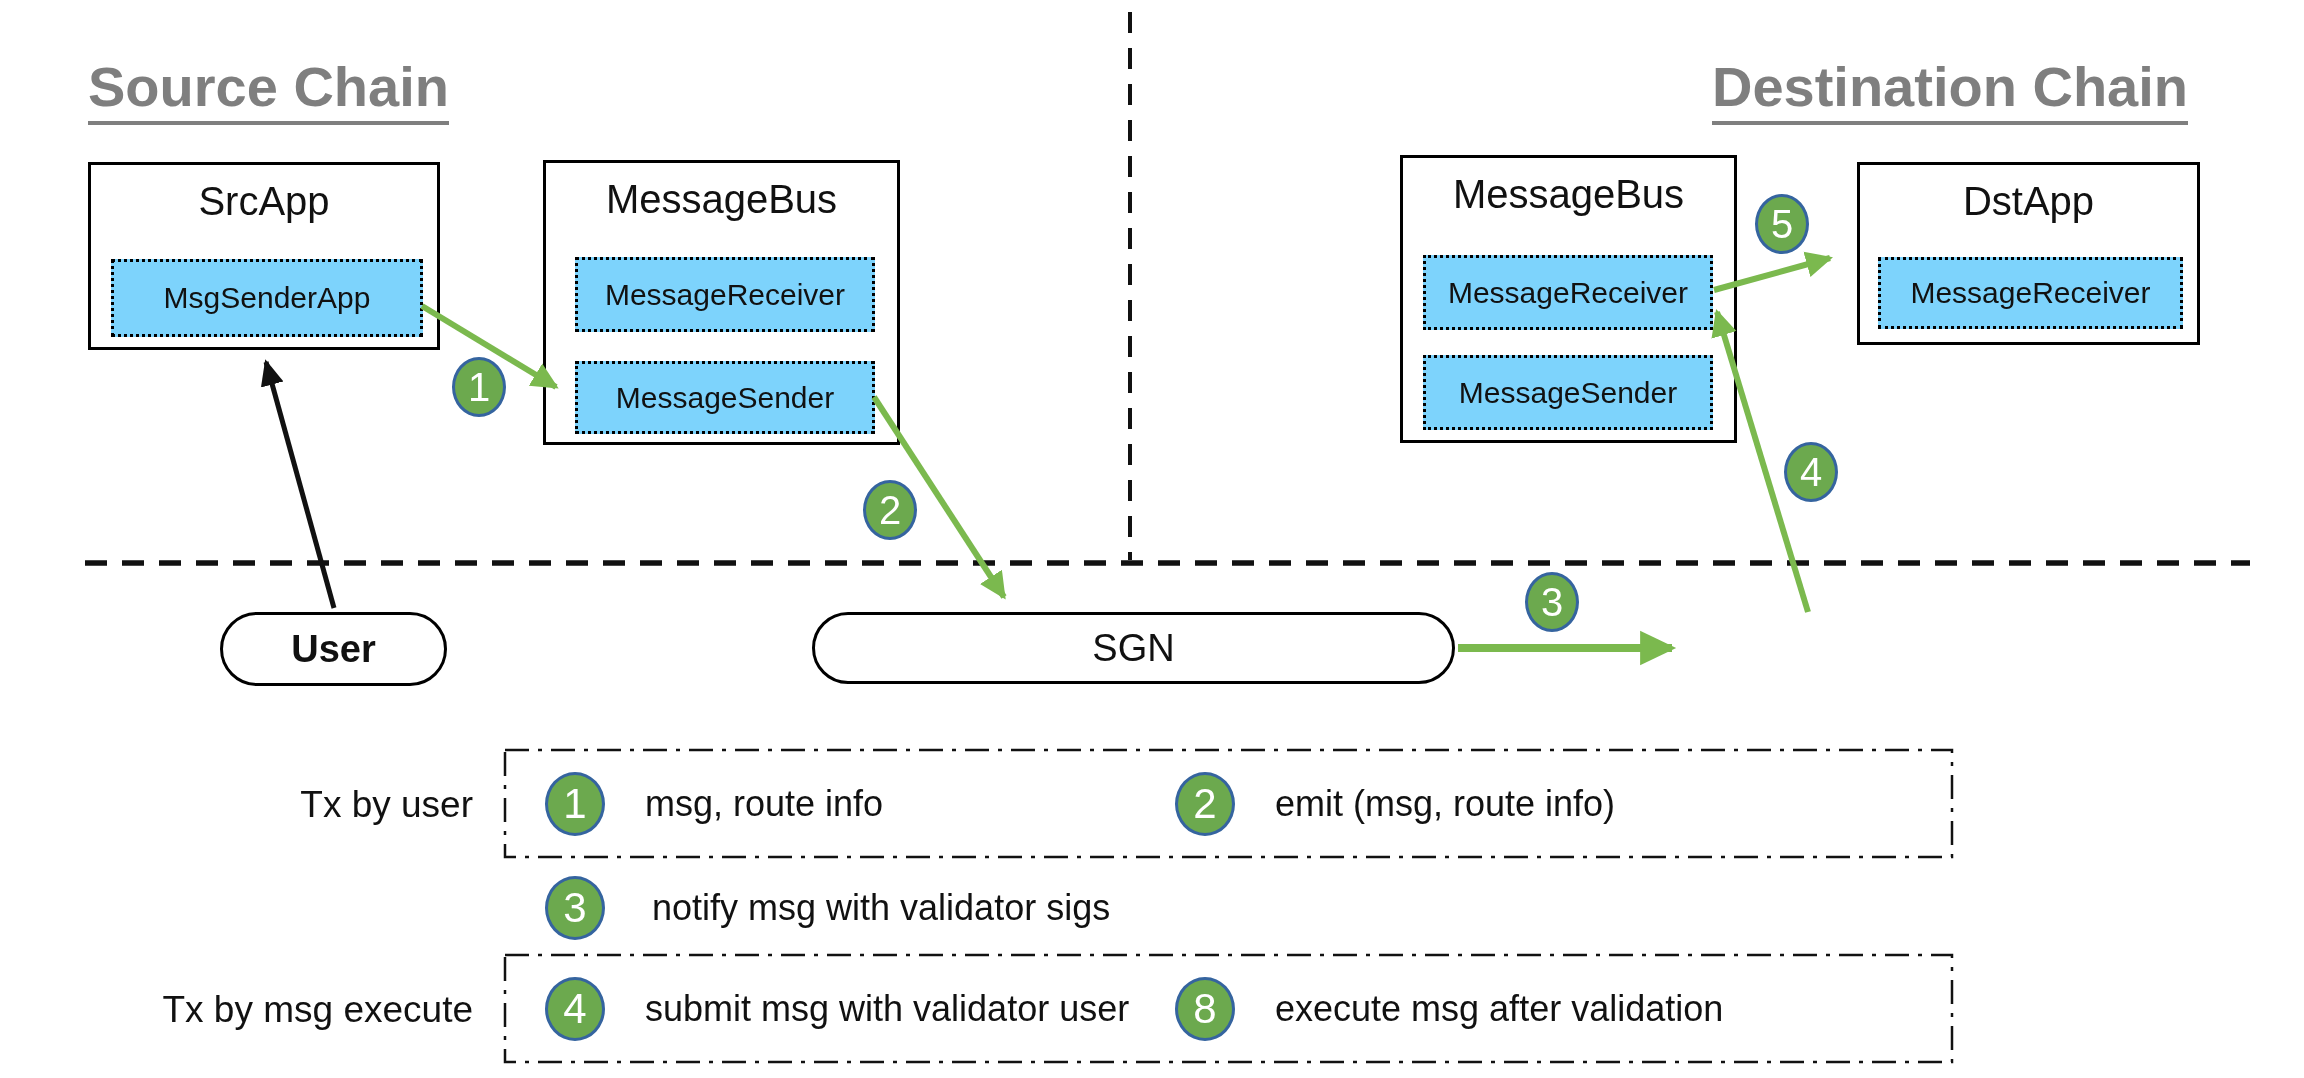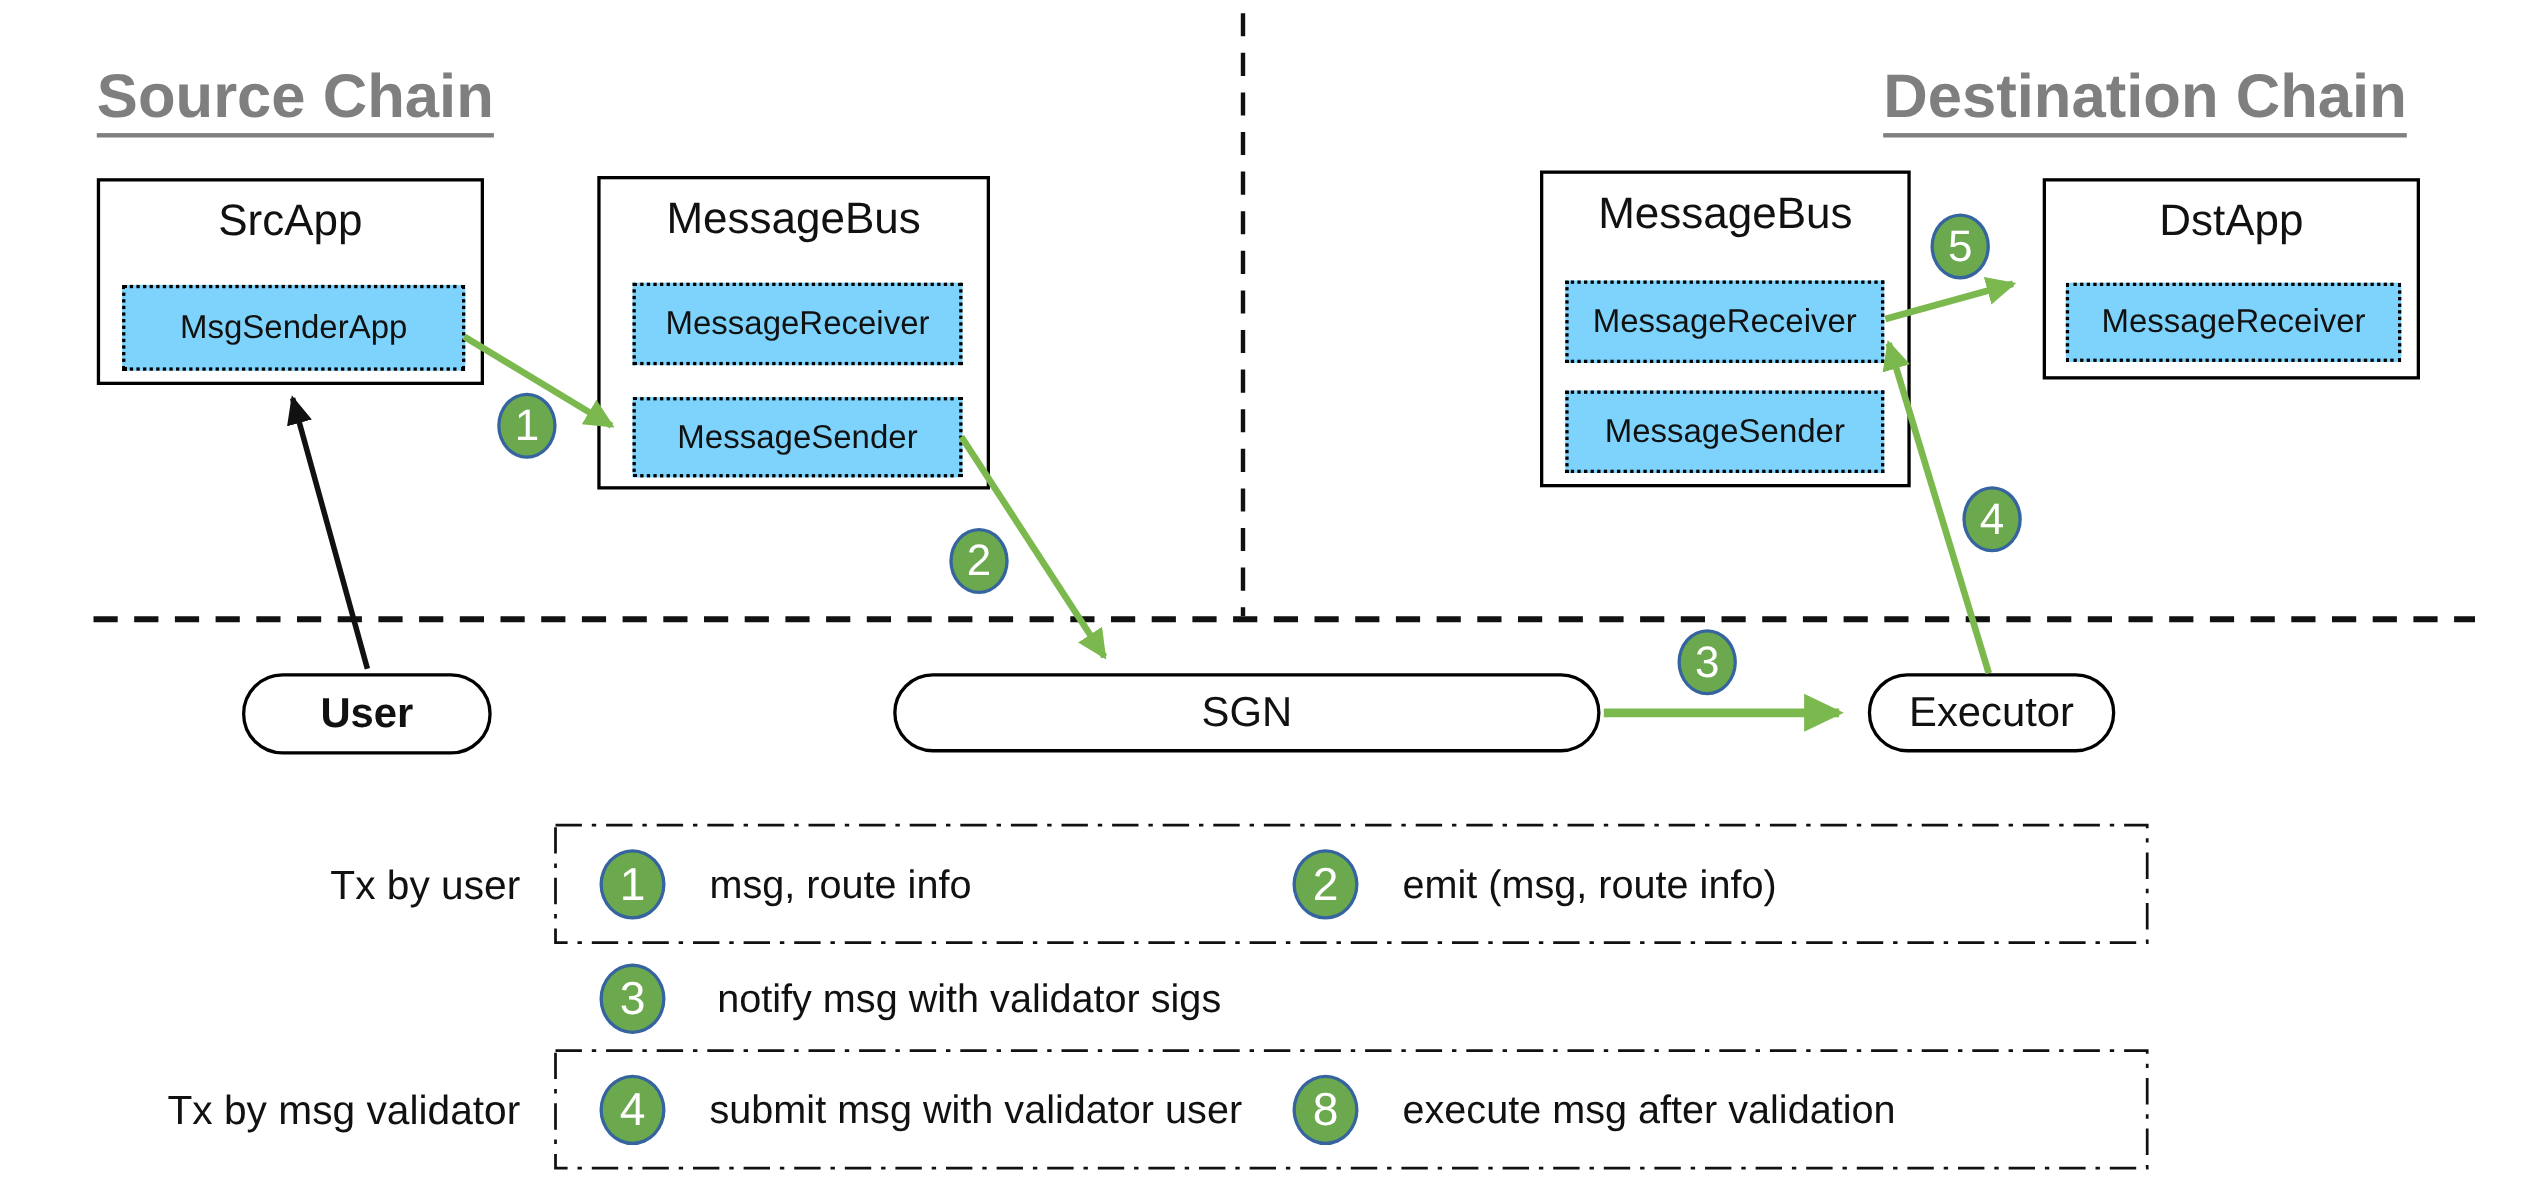--- a/index.html
+++ b/index.html
@@ -73,21 +73,20 @@
     <div class="dotted" style="left:20px;top:197px;width:290px;height:75px;">MessageSender</div>
   </div>
 
   <div class="box" style="left:1857px;top:162px;width:343px;height:183px;">
     <div class="box-title">DstApp</div>
     <div class="dotted" style="left:18px;top:92px;width:305px;height:72px;">MessageReceiver</div>
   </div>
 
   <div class="pill" style="left:220px;top:612px;width:227px;height:74px;font-weight:bold;">User</div>
   <div class="pill" style="left:812px;top:612px;width:643px;height:72px;">SGN</div>
-  <div class="pill" style="left:1698px;top:612px;width:225px;height:72px;">Executor</div>
 
   <svg id="overlay" viewBox="0 0 2304 1078">
     <defs>
       <marker id="mg" viewBox="0 0 6 5" markerWidth="5.2" markerHeight="5" refX="4.6" refY="2.5" orient="auto" markerUnits="strokeWidth">
         <path d="M0,0 L5.2,2.5 L0,5 z" fill="#7bb94e"></path>
       </marker>
       <marker id="mb" viewBox="0 0 6 5" markerWidth="5.6" markerHeight="5" refX="5" refY="2.5" orient="auto" markerUnits="strokeWidth">
         <path d="M0,0 L5.6,2.5 L0,5 z" fill="#111111"></path>
       </marker>
     </defs>
@@ -107,21 +106,21 @@
     <rect x="505" y="955" width="1447" height="107" fill="none" stroke="#111" stroke-width="2.5" stroke-dasharray="24 9 4 9"></rect>
   </svg>
 
   <div class="badge diagram" style="left:452px;top:357px;">1</div>
   <div class="badge diagram" style="left:863px;top:480px;">2</div>
   <div class="badge diagram" style="left:1525px;top:572px;">3</div>
   <div class="badge diagram" style="left:1784px;top:442px;">4</div>
   <div class="badge diagram" style="left:1755px;top:194px;">5</div>
 
   <div class="tx-label" style="left:200px;top:781px;width:273px;">Tx by user</div>
-  <div class="tx-label" style="left:148px;top:986px;width:325px;">Tx by msg validator</div>
+  <div class="tx-label" style="left:148px;top:986px;width:325px;">Tx by msg execute</div>
 
   <div class="badge legend" style="left:545px;top:772px;">1</div>
   <div class="legend-text" style="left:645px;top:772px;">msg, route info</div>
 
   <div class="badge legend" style="left:1175px;top:772px;">2</div>
   <div class="legend-text" style="left:1275px;top:772px;">emit (msg, route info)</div>
 
   <div class="badge legend" style="left:545px;top:876px;">3</div>
   <div class="legend-text" style="left:652px;top:876px;">notify msg with validator sigs</div>
 

